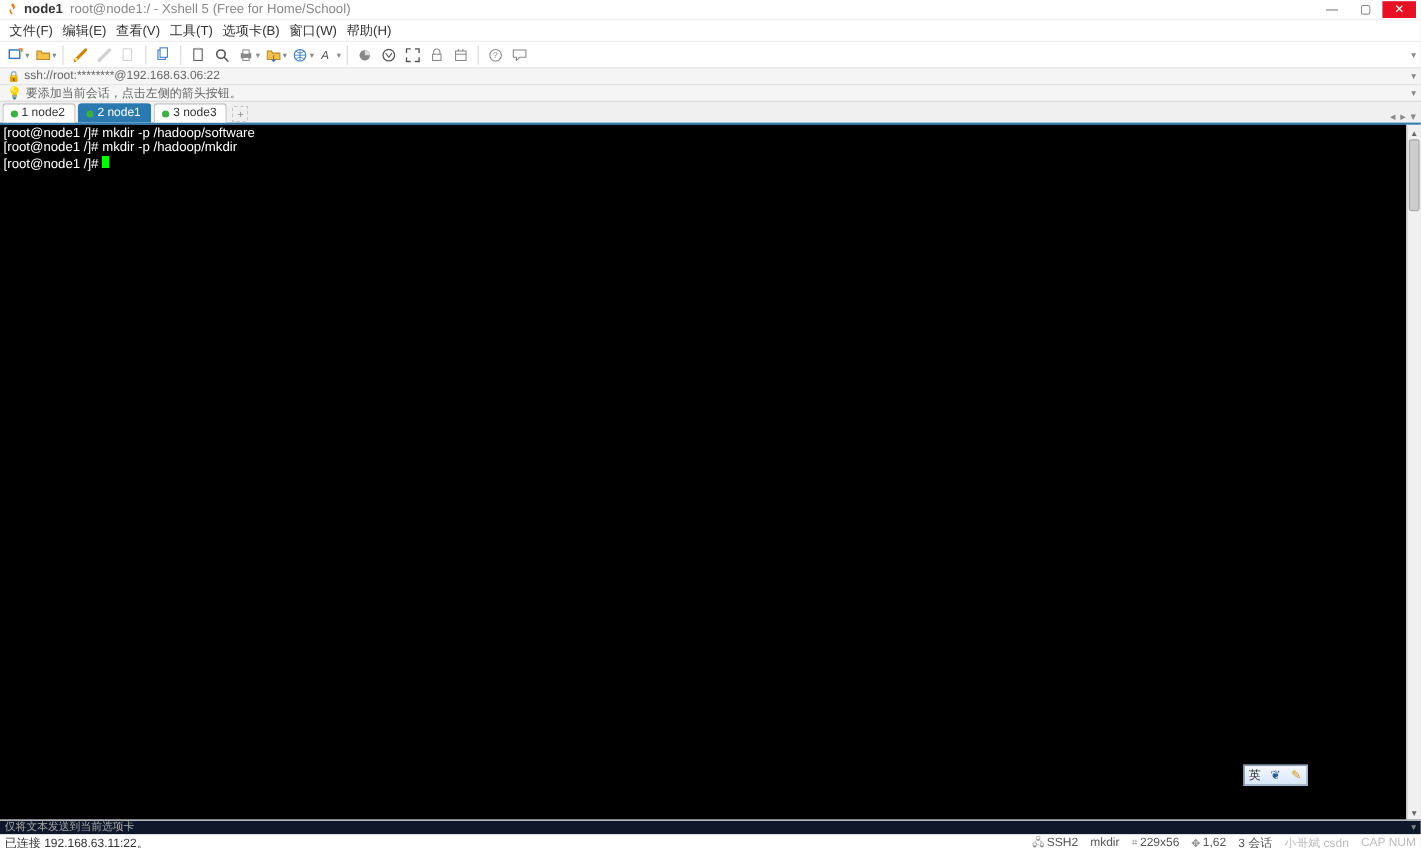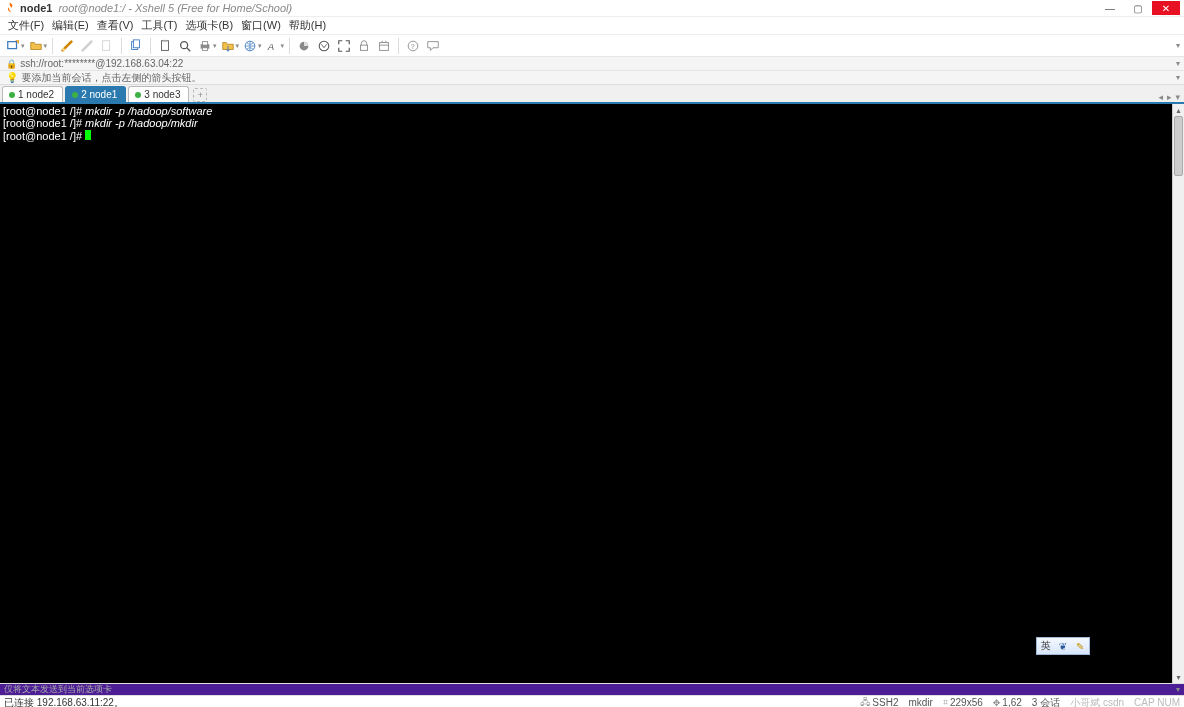--- a/index.html
+++ b/index.html
@@ -3,21 +3,21 @@
 <meta charset="utf-8">
 <style>
 * { margin: 0; padding: 0; box-sizing: border-box; font-family: "Microsoft YaHei", Tahoma, sans-serif; }
 html, body { width: 1184px; height: 707px; overflow: hidden; background: #f0f0f0; }
 
 
 .titlebar { height: 16px; background: #fff; display: flex; align-items: center; padding: 0 4px; font-size: 11px; }
 .titlebar .fire-icon { width: 12px; height: 12px; margin-right: 4px; display:inline-flex; align-items:center; justify-content:center;}
 .titlebar .fire-icon svg { width:12px; height:12px; }
 .titlebar .tname { font-weight: bold; color: #333; margin-right: 6px; }
-.titlebar .tdesc { color: #888; font-style: italic; }
+.titlebar .tdesc { color: #888; }
 .titlebar-right { margin-left: auto; display: flex; }
 .win-btn { width: 28px; height: 14px; display: inline-flex; align-items: center; justify-content: center; font-size: 10px; color: #555; cursor: pointer; }
 .win-close { background: #e81123; color: #fff; }
 
 
 .menubar { height: 18px; background: #fff; display: flex; align-items: center; padding: 0 4px; font-size: 11px; color: #333; border-top: 1px solid #eee; }
 .menubar .menu-item { padding: 0 4px; cursor: pointer; }
 
 
 .toolbar { height: 22px; background: #fff; display: flex; align-items: center; padding: 0 4px; gap: 2px; border-top: 1px solid #eee; position:relative;}
@@ -42,33 +42,33 @@
 .tab .dot.green { background: #3cb043; }
 .tab-add { width: 14px; height: 14px; border: 1px dashed #bbb; font-size: 9px; display:inline-flex; align-items:center; justify-content:center; color:#888; cursor:pointer; margin-left:2px; border-radius:2px;}
 .tabbar-right { position:absolute; right:4px; font-size:9px; color:#888; display:flex; gap:4px;}
 .tabbar-right span{cursor:pointer;}
 .tabbar-border { height:2px; background:#2a7ab0;}
 
 
 .terminal-wrap { position: relative; height: 579px; display:flex;}
 .terminal { flex:1; background: #000; color: #ccc; font-family: "Consolas","Courier New",monospace; font-size: 11px; line-height: 11px; padding: 2px 3px; white-space: pre; overflow:hidden;}
 .terminal .prompt-user { color: #fff; margin-top: 27px; }
-.terminal .cmd { color: #fff; font-style: italic; }
+.terminal .cmd { color: #fff; }
 .terminal .cursor { display:inline-block; width:6px; height:10px; background:#00ff00; vertical-align:baseline;}
 .scrollbar { width: 12px; background: #f0f0f0; border-left:1px solid #ccc; display:flex; flex-direction:column; align-items:center;}
 .scrollbar .arrow { height:12px; font-size:8px; color:#666; display:flex; align-items:center; justify-content:center; width:100%; cursor:pointer;}
 .scrollbar .track { flex:1; width:100%; position:relative;}
 .scrollbar .thumb { position:absolute; top:0; left:1px; right:1px; height:60px; background:#cdcdcd; border:1px solid #aaa; border-radius:2px; cursor:pointer;}
 
 
 .ime-widget { position: absolute; bottom: 28px; right: 94px; width: 54px; height: 18px; background: linear-gradient(#f4f8ff,#d8e6fb); border:1px solid #a0b8d8; display:flex; align-items:center; justify-content:space-around; font-size:10px; color:#333; box-shadow:0 1px 2px rgba(0,0,0,0.3);}
 .ime-widget span{display:inline-flex;align-items:center;justify-content:center;width:16px;}
 
 
-.hintbar { height: 12px; background: #4c1d95; font-size: 9px; color: #aaa; display:flex; align-items:center; padding:0 4px; border-top:1px solid #e0e0e0; position:relative;}
+.hintbar { height: 12px; background: #0f172a; font-size: 9px; color: #aaa; display:flex; align-items:center; padding:0 4px; border-top:1px solid #e0e0e0; position:relative;}
 .hintbar-right-caret{position:absolute; right:4px; font-size:8px; color:#888;}
 
 
 .statusbar { height: 14px; background: #fff; font-size: 10px; color: #333; display: flex; align-items: center; padding: 0 4px; border-top: 1px solid #ddd;}
 .statusbar .sb-left { }
 .statusbar .sb-right { margin-left:auto; display:flex; gap:10px; color:#555;}
 .statusbar .sb-right .seg { display:inline-flex; align-items:center; gap:2px;}
 .statusbar .sb-right .seg .ico{font-size:9px; color:#888;}
 .statusbar .watermark { color:#bbb; }
 </style>
@@ -231,21 +231,21 @@
   <span class="tool-btn">
       <svg viewBox="0 0 16 16">
         <path d="M2 3 H14 V10 H8 L5 13 V10 H2 Z" fill="none" stroke="#888"></path>
       </svg>
     </span>
   <span class="toolbar-right-caret">▾</span>
 </div>
 
 <div class="infobar">
   <span class="lock-icon">🔒</span>
-  <span>ssh://root:********@192.168.63.04:22</span>
+  <span>ssh://root:********@192.168.63.06:22</span>
   <span class="infobar-right-caret">▾</span>
 </div>
 
 <div class="infobar">
   <span class="tip-icon">💡</span>
   <span>要添加当前会话，点击左侧的箭头按钮。</span>
   <span class="infobar-right-caret">▾</span>
 </div>
 
 <div class="tabbar">

